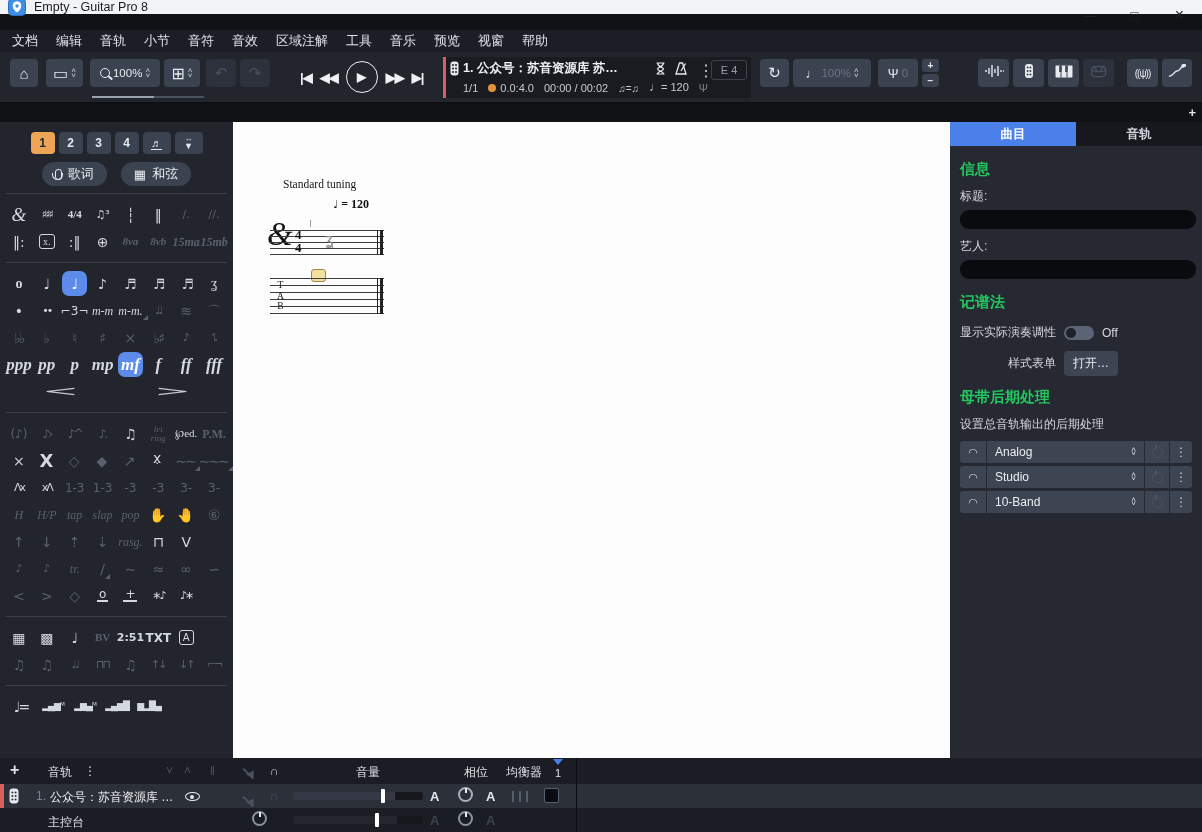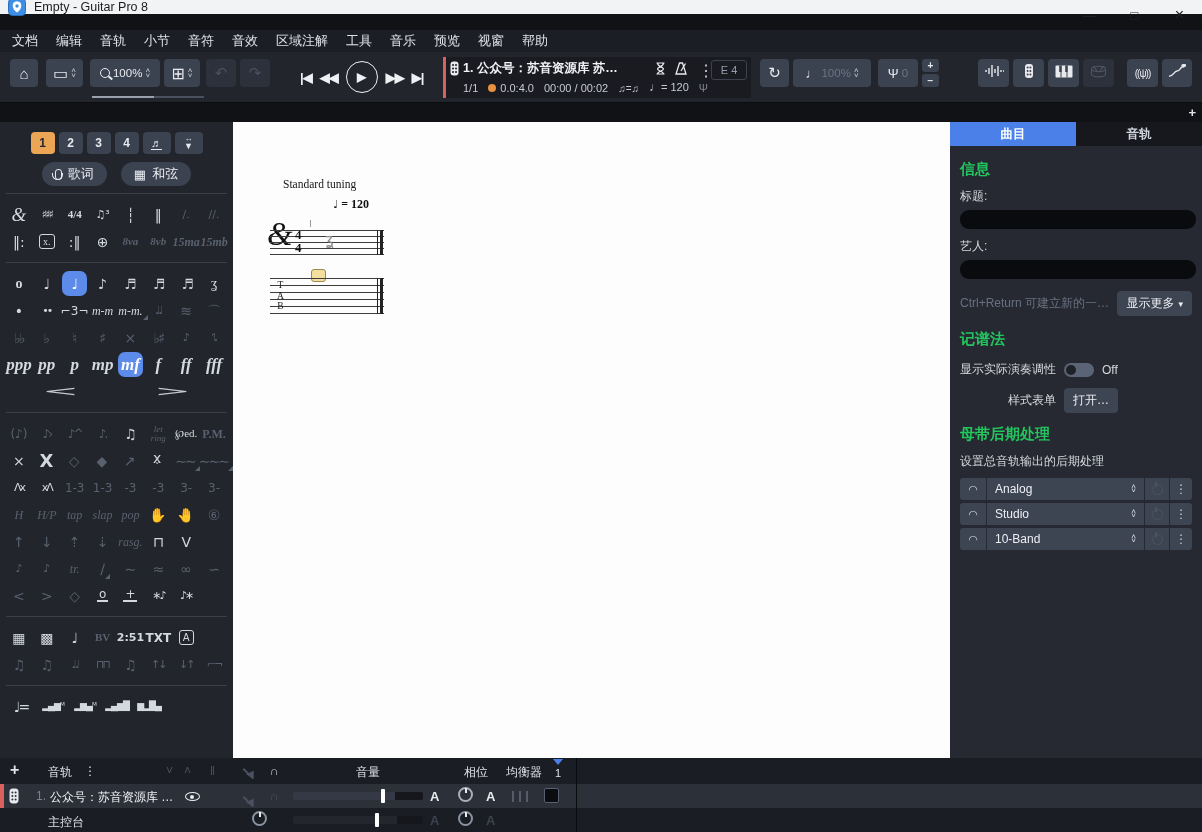--- a/index.html
+++ b/index.html
@@ -593,27 +593,20 @@
   <div class="ptabs">
     <div class="ptab active">曲目</div>
     <div class="ptab">音轨</div>
   </div>
   <div class="pbody">
     <div class="phead">信息</div>
     <div class="plabel">标题:</div>
     <input class="pinput" value="" style="">
     <div class="plabel">艺人:</div>
     <input class="pinput" value="" style="">
-    <div class="hintrow">
-      <span class="hint">Ctrl+Return 可建立新的一…</span>
-      <span class="gbtn">
-        <span>显示更多</span>
-        <span style="font-size:9px;">▾</span>
-      </span>
-    </div>
     <div class="phead">记谱法</div>
     <div class="togglerow">
       <span>显示实际演奏调性</span>
       <span class="toggle">
           <span class="knob"></span>
         </span>
       <span>Off</span>
     </div>
     <div class="stylerow">
       <span>样式表单</span>

